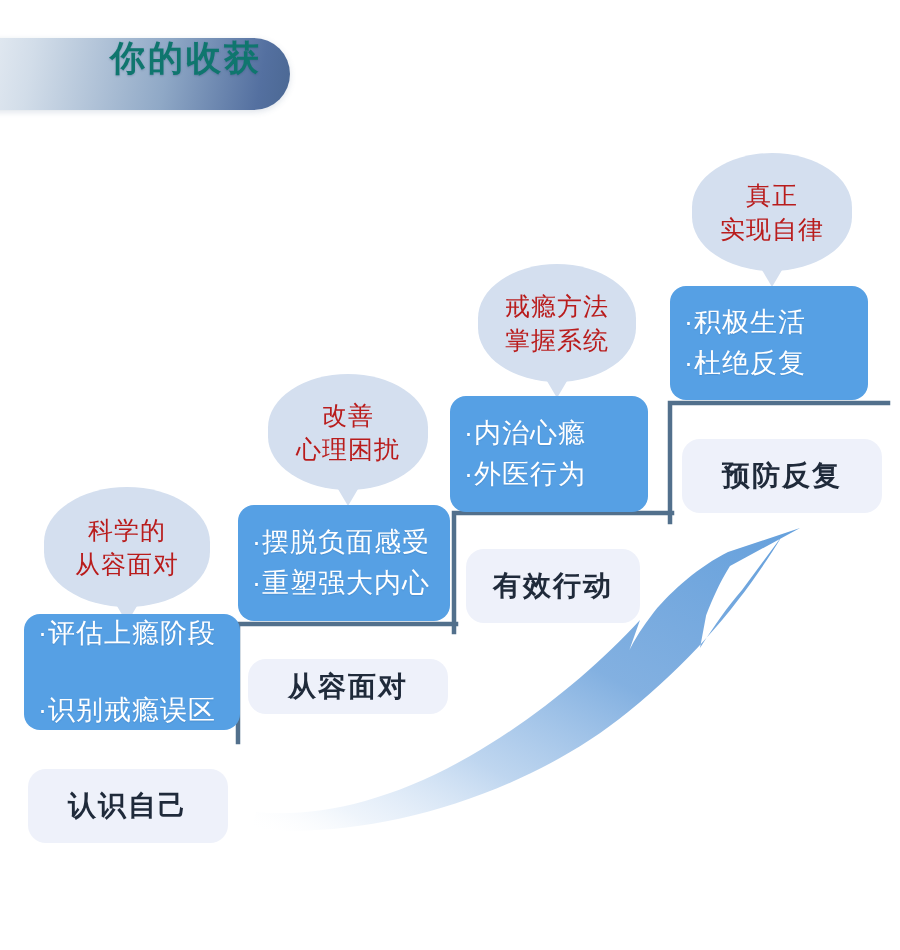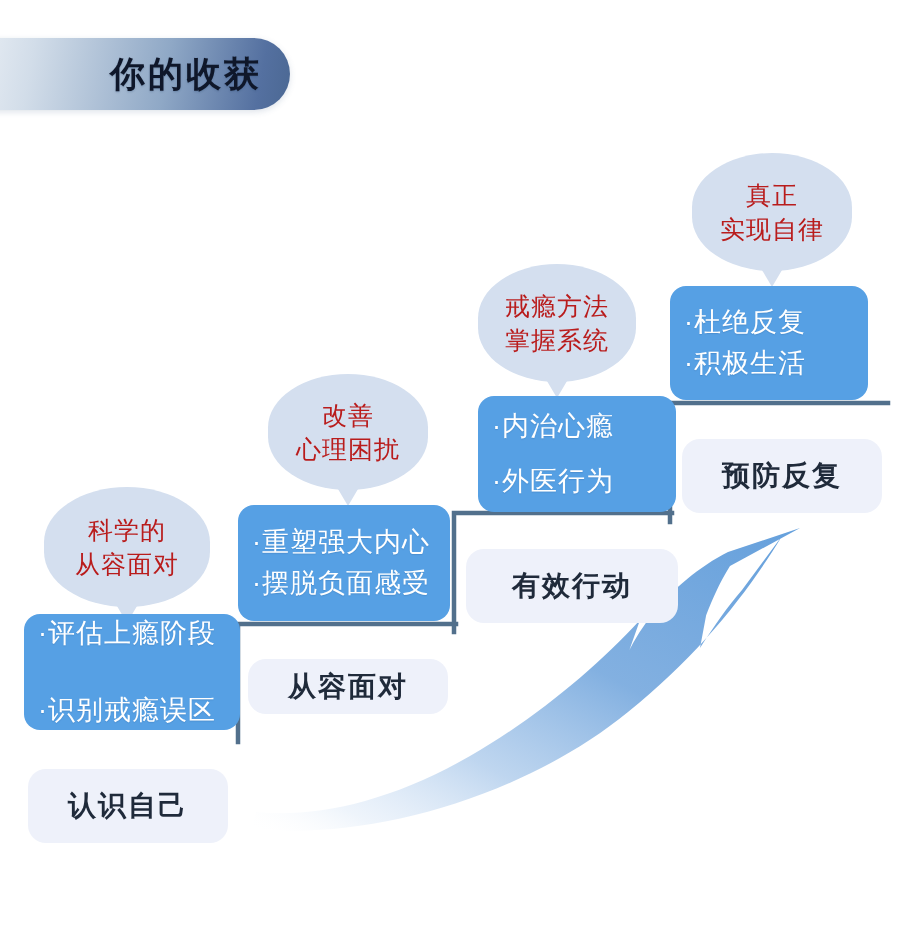--- a/index.html
+++ b/index.html
@@ -23,25 +23,25 @@
     top: 38px;
     width: 330px;
     height: 72px;
     border-radius: 0 40px 40px 0;
     background: linear-gradient(100deg, #eef2f7 0%, #d2dde9 22%, #8fa8c6 62%, #5470a0 90%, #4b6893 100%);
     box-shadow: 0 2px 6px rgba(70,100,140,0.18);
   }
   #header-title {
     position: absolute;
     left: 110px;
-    top: 40px;
+    top: 24px;
     width: 230px;
     height: 68px;
     line-height: 68px;
-    color: #0f172a;
+    color: #0f766e;
     font-size: 35px;
     font-weight: bold;
     letter-spacing: 3px;
     text-shadow: 0 1px 2px rgba(40,70,110,0.30);
     white-space: nowrap;
   }
 
   
   #swoosh-arrow {
     position: absolute;
@@ -122,22 +122,22 @@
   #bluebox-1  { left: 24px;  top: 614px; width: 216px; height: 116px; gap: 36px; }
   #stage-1    { left: 28px;  top: 753px; width: 200px; height: 74px; }
 
   
   #bubble-2   { left: 268px; top: 374px; width: 160px; height: 116px; }
   #bluebox-2  { left: 238px; top: 505px; width: 212px; height: 116px; }
   #stage-2    { left: 248px; top: 643px; width: 200px; height: 55px; }
 
   
   #bubble-3   { left: 478px; top: 264px; width: 158px; height: 118px; }
-  #bluebox-3  { left: 478px; top: 396px; width: 198px; height: 116px; justify-content: space-between; }
-  #stage-3    { left: 466px; top: 533px; width: 212px; height: 74px; }
+  #bluebox-3  { left: 450px; top: 396px; width: 198px; height: 116px; }
+  #stage-3    { left: 466px; top: 533px; width: 174px; height: 74px; }
 
   
   #bubble-4   { left: 692px; top: 153px; width: 160px; height: 118px; }
   #bluebox-4  { left: 670px; top: 286px; width: 198px; height: 114px; }
   #stage-4    { left: 682px; top: 423px; width: 200px; height: 74px; }
 </style>
 </head>
 <body>
 
 <div id="header-pill"></div>
@@ -193,38 +193,38 @@
   <span class="bline">·识别戒瘾误区</span>
 </div>
 <div class="stagebox" id="stage-1">认识自己</div>
 
 <div class="bubble" id="bubble-2">
   <span class="bline">改善</span>
   <span class="bline">心理困扰</span>
   <span class="bubble-tail"></span>
 </div>
 <div class="bluebox" id="bluebox-2">
+  <span class="bline">·摆脱负面感受</span>
   <span class="bline">·重塑强大内心</span>
-  <span class="bline">·摆脱负面感受</span>
 </div>
 <div class="stagebox" id="stage-2">从容面对</div>
 
 <div class="bubble" id="bubble-3">
   <span class="bline">戒瘾方法</span>
   <span class="bline">掌握系统</span>
   <span class="bubble-tail"></span>
 </div>
 <div class="bluebox" id="bluebox-3">
   <span class="bline">·内治心瘾</span>
   <span class="bline">·外医行为</span>
 </div>
 <div class="stagebox" id="stage-3">有效行动</div>
 
 <div class="bubble" id="bubble-4">
   <span class="bline">真正</span>
   <span class="bline">实现自律</span>
   <span class="bubble-tail"></span>
 </div>
 <div class="bluebox" id="bluebox-4">
+  <span class="bline">·积极生活</span>
   <span class="bline">·杜绝反复</span>
-  <span class="bline">·积极生活</span>
 </div>
 <div class="stagebox" id="stage-4">预防反复</div>
 
 </body></html>

